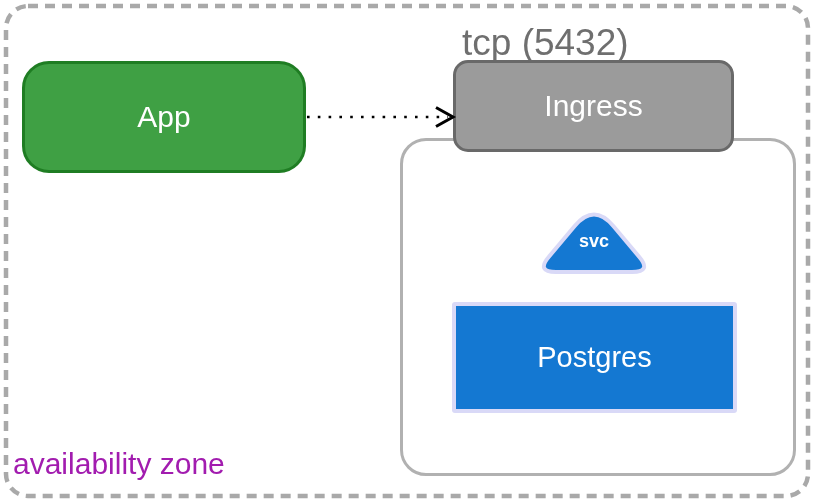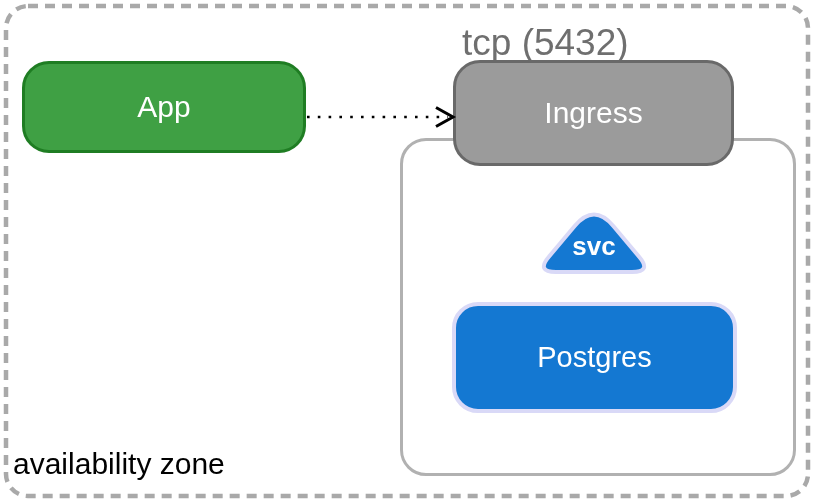--- a/index.html
+++ b/index.html
@@ -5,36 +5,36 @@
   html,body{margin:0;padding:0;background:#ffffff;}
   body{font-family:"Liberation Sans", sans-serif;}
   #canvas{position:relative;width:814px;height:502px;background:#ffffff;overflow:hidden;}
   .abs{position:absolute;}
 
   
   #zone-svg{left:0;top:0;width:814px;height:502px;}
 
   
   .node{display:flex;align-items:center;justify-content:center;box-sizing:border-box;}
-  #app-box{left:22px;top:61px;width:284px;height:92px;background:#3fa044;border:3.5px solid #1f7d23;border-radius:27px;z-index:6;}
-  #ingress-box{left:453px;top:60px;width:281px;height:106px;background:#9b9b9b;border:3.5px solid #696969;border-radius:27px;z-index:5;}
+  #app-box{left:22px;top:61px;width:284px;height:112px;background:#3fa044;border:3.5px solid #1f7d23;border-radius:27px;z-index:6;}
+  #ingress-box{left:453px;top:60px;width:281px;height:92px;background:#9b9b9b;border:3.5px solid #696969;border-radius:15px;z-index:5;}
   #k8s-box{left:400px;top:138px;width:390px;height:332px;background:#ffffff;border:3px solid #b1b1b1;border-radius:26px;z-index:2;}
-  #postgres-box{left:452px;top:302px;width:285px;height:111px;background:#1478d2;border:4px solid #d9d9f7;border-radius:26px;z-index:4;flex-direction:row;align-items:center;}
+  #postgres-box{left:452px;top:302px;width:285px;height:111px;background:#1478d2;border:4px solid #d9d9f7;border-radius:3px;z-index:4;flex-direction:row;align-items:center;}
 
   .node-label{color:#ffffff;font-size:30px;line-height:34px;text-align:center;}
   .db-line{color:#ffffff;font-size:29px;line-height:37px;text-align:center;}
 
   
   #tcp-label{left:462px;top:22px;font-size:37px;color:#6f6f6f;z-index:5;white-space:nowrap;}
   #k8s-label{left:620px;top:428px;width:160px;text-align:right;font-size:29px;color:#8d8d8d;z-index:3;}
-  #zone-label{left:13px;top:447px;font-size:30px;color:#000000;z-index:3;white-space:nowrap;}
+  #zone-label{left:13px;top:447px;font-size:30px;color:#a21caf;z-index:3;white-space:nowrap;}
 
   
   #svc-svg{left:520px;top:190px;width:150px;height:100px;z-index:4;}
-  #svc-label{left:538px;top:231px;width:112px;text-align:center;color:#ffffff;font-size:26px;font-weight:600;z-index:5;}
+  #svc-label{left:538px;top:231px;width:112px;text-align:center;color:#ffffff;font-size:18px;font-weight:600;z-index:5;}
 
   
   #arrow-svg{left:290px;top:95px;width:180px;height:45px;z-index:7;}
 </style>
 </head>
 <body>
 
 <div id="canvas">
 
   <svg id="zone-svg" class="abs" viewBox="0 0 814 502">

